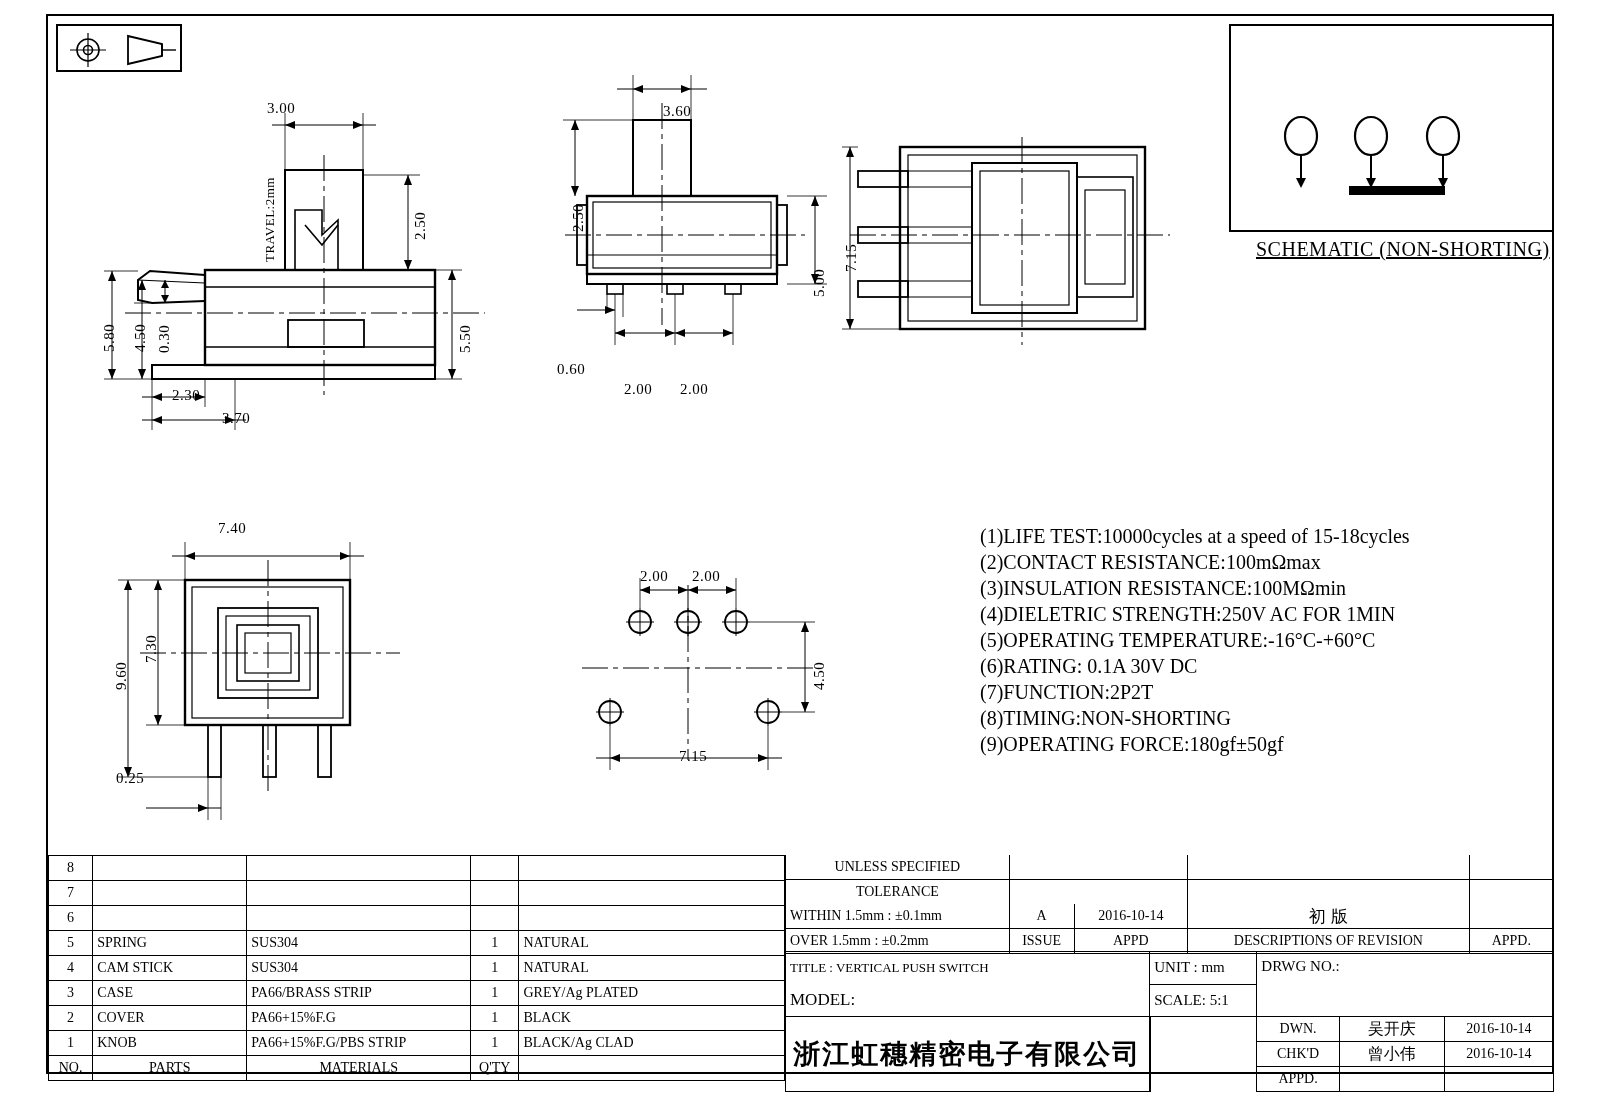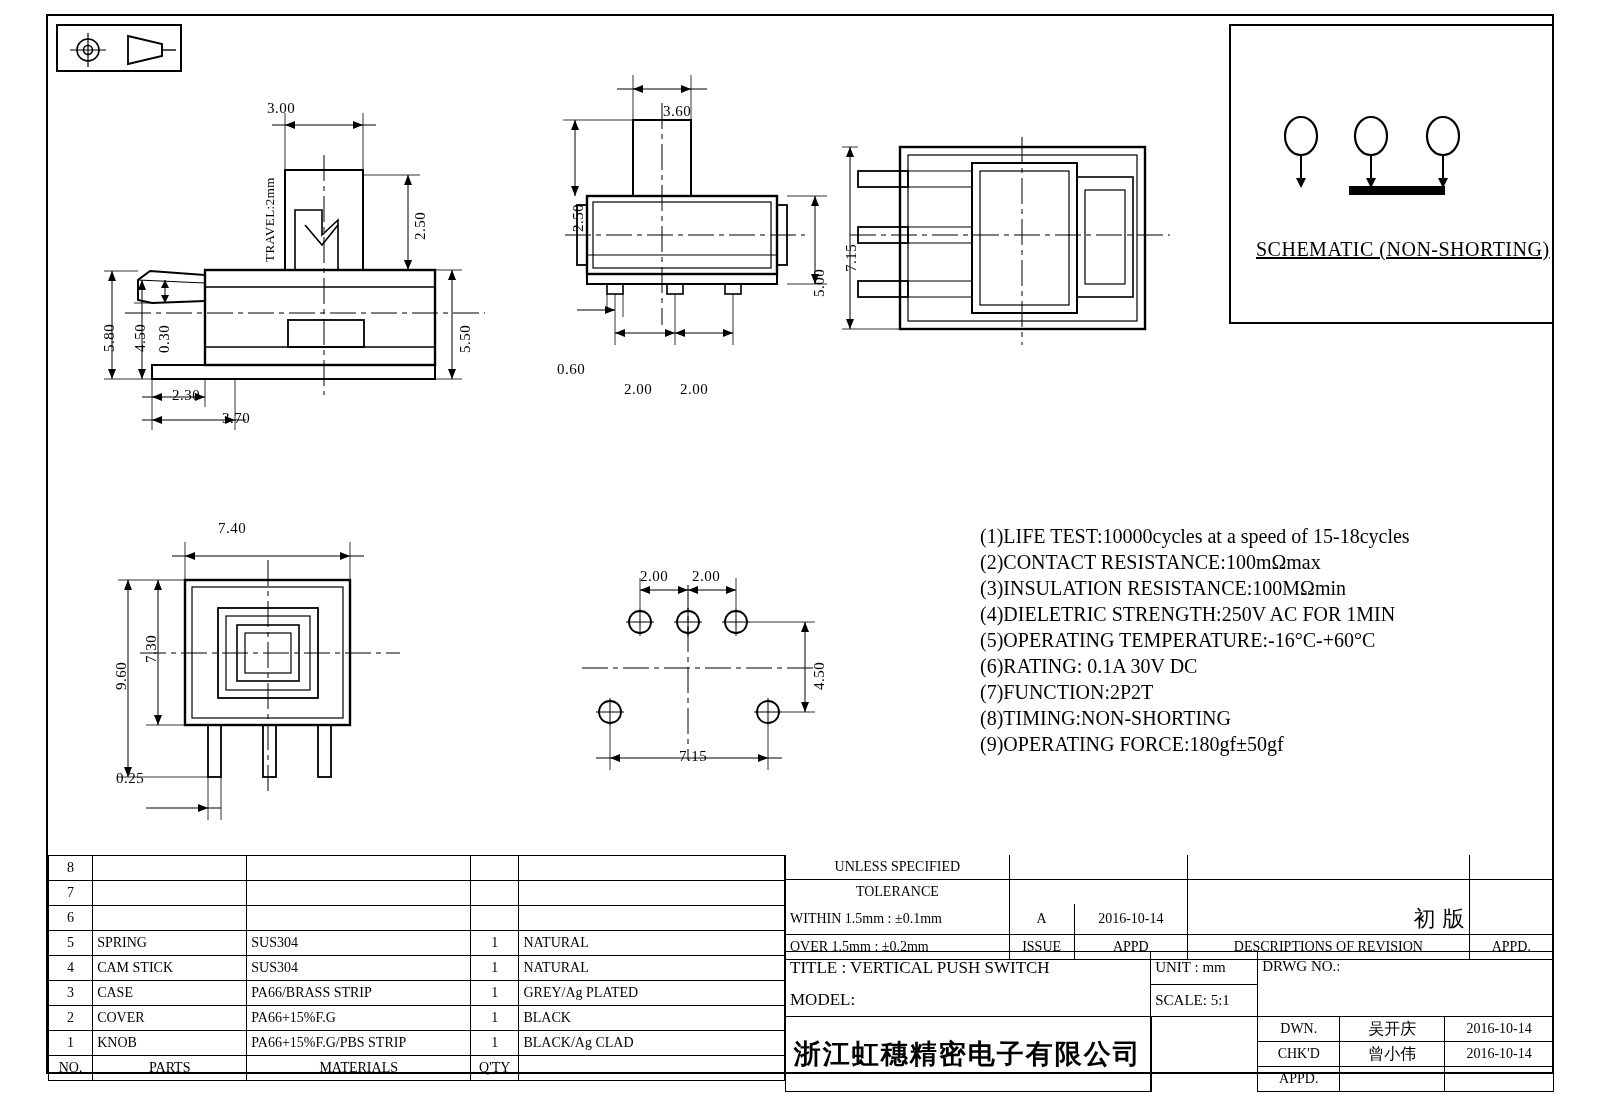--- a/index.html
+++ b/index.html
@@ -34,21 +34,21 @@
       <circle cx="30" cy="24" r="11" fill="none" stroke="#000" stroke-width="1.6"></circle>
       <circle cx="30" cy="24" r="4.5" fill="none" stroke="#000" stroke-width="1.6"></circle>
       <line x1="12" y1="24" x2="48" y2="24" stroke="#000" stroke-width="1.2"></line>
       <line x1="30" y1="7" x2="30" y2="41" stroke="#000" stroke-width="1.2"></line>
       <polygon points="70,10 70,38 104,30 104,18" fill="none" stroke="#000" stroke-width="1.8"></polygon>
       <line x1="104" y1="18" x2="104" y2="30" stroke="#000" stroke-width="1.8"></line>
       <line x1="104" y1="24" x2="118" y2="24" stroke="#000" stroke-width="1.4"></line>
     </svg>
   </div>
 
-  <div class="schembox" style="left:1229px;top:24px;width:325px;height:300px;">
+  <div class="schembox" style="left:1229px;top:24px;width:325px;height:208px;">
     <svg width="325" height="252">
       <ellipse cx="70" cy="110" rx="16" ry="19" fill="none" stroke="#000" stroke-width="2.2"></ellipse>
       <ellipse cx="140" cy="110" rx="16" ry="19" fill="none" stroke="#000" stroke-width="2.2"></ellipse>
       <ellipse cx="212" cy="110" rx="16" ry="19" fill="none" stroke="#000" stroke-width="2.2"></ellipse>
       <line x1="70" y1="129" x2="70" y2="160" stroke="#000" stroke-width="2"></line>
       <line x1="140" y1="129" x2="140" y2="160" stroke="#000" stroke-width="2"></line>
       <line x1="212" y1="129" x2="212" y2="160" stroke="#000" stroke-width="2"></line>
       <polygon points="65,152 75,152 70,162" fill="#000"></polygon>
       <polygon points="135,152 145,152 140,162" fill="#000"></polygon>
       <polygon points="207,152 217,152 212,162" fill="#000"></polygon>
@@ -409,37 +409,37 @@
       <td class="ctr" colspan="1" style="width:228px;height:24px;border-bottom:none;">TOLERANCE</td>
       <td style="width:58px;border-bottom:none;border-left:none;border-right:none;"></td>
       <td style="width:112px;border-bottom:none;border-left:none;"></td>
       <td style="width:290px;border-bottom:none;"></td>
       <td style="width:79px;border-bottom:none;"></td>
     </tr>
     <tr>
       <td style="border-top:none;">WITHIN 1.5mm : ±0.1mm</td>
       <td class="ctr" style="border-top:none;">A</td>
       <td class="ctr" style="border-top:none;">2016-10-14</td>
-      <td class="ctr cn" style="border-top:none;font-size:22px;text-align:right;">初  版</td>
+      <td class="ctr cn" style="border-top:none;font-size:17px;">初  版</td>
       <td style="border-top:none;"></td>
     </tr>
     <tr>
       <td>OVER 1.5mm : ±0.2mm</td>
       <td class="ctr">ISSUE</td>
       <td class="ctr">APPD</td>
       <td class="ctr">DESCRIPTIONS OF REVISION</td>
       <td class="ctr">APPD.</td>
     </tr>
   </tbody>
     </table>
 
   <table style="left:785px;top:951px;width:769px;">
     <tbody>
         <tr>
-      <td rowspan="1" style="width:398px;height:32px;font-size:17px;border-bottom:none;">TITLE :   VERTICAL PUSH SWITCH</td>
+      <td rowspan="1" style="width:398px;height:32px;font-size:13px;border-bottom:none;">TITLE :   VERTICAL PUSH SWITCH</td>
       <td rowspan="1" style="width:105px;font-size:15px;">UNIT :   mm</td>
       <td rowspan="2" colspan="3" style="width:266px;font-size:15px;vertical-align:top;padding-top:6px;">DRWG NO.:</td>
     </tr>
     <tr>
       <td style="height:32px;font-size:17px;border-top:none;">MODEL:</td>
       <td style="font-size:15px;">SCALE:   5:1</td>
     </tr>
     <tr>
       <td rowspan="3" class="ctr" style="height:32px;border-right:2px solid #000;">
         <span class="company">浙江虹穗精密电子有限公司</span>

